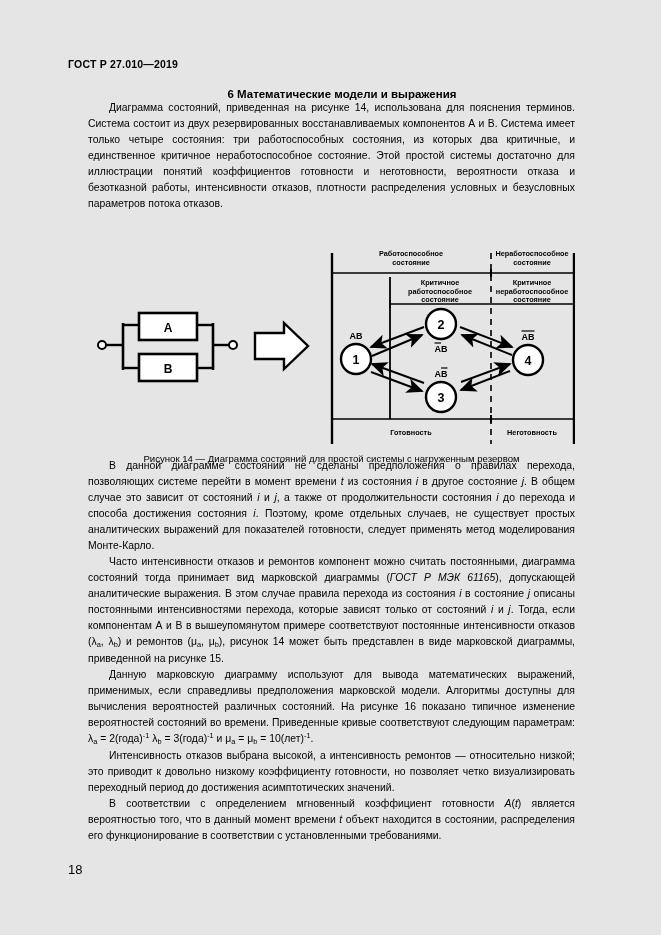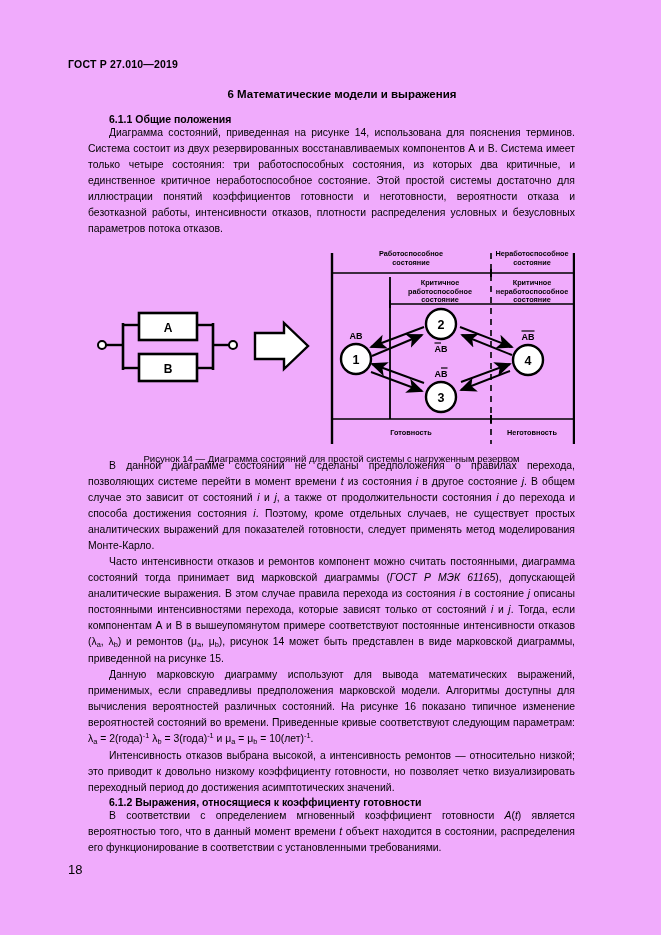--- a/index.html
+++ b/index.html
@@ -13,21 +13,21 @@
     font-family: "Liberation Sans", sans-serif;
     color: #000000;
     position: relative;
     overflow: hidden;
   }
   .page {
     position: absolute;
     left: 0; top: 0;
     width: 661px;
     height: 935px;
-    background: #f0abfc;
+    background: #e5e5e5;
   }
   .header {
     position: absolute;
     left: 68px;
     top: 58px;
     font-size: 10.5px;
     font-weight: bold;
     letter-spacing: 0.2px;
   }
   .content {
@@ -102,21 +102,20 @@
 
 <div class="page">
 
   <div class="header">ГОСТ Р 27.010—2019</div>
 
   <div class="content">
 
     <h1 class="sec">6 Математические модели и выражения</h1>
 
 
-    <h3 class="subsub">6.1.1 Общие положения</h3>
 
     <p class="body">Диаграмма состояний, приведенная на рисунке 14, использована для пояснения терминов. Система состоит из двух резервированных восстанавливаемых компонентов А и В. Система имеет только четыре состояния: три работоспособных состояния, из которых два критичные, и единственное критичное неработоспособное состояние. Этой простой системы достаточно для иллюстрации понятий коэффициентов готовности и неготовности, вероятности отказа и безотказной работы, интенсивности отказов, плотности распределения условных и безусловных параметров потока отказов.</p>
 
   </div>
 
   <div class="figure-wrap">
     <svg width="487" height="203" viewBox="0 0 487 203">
 
       <g stroke="#000" fill="none">
 
@@ -246,21 +245,20 @@
   <div class="content" style="top:458px;">
 
     <p class="body"><span>В данной диаграмме состояний не сделаны предположения о правилах перехода, позволяющих системе перейти в момент времени </span><span class="ital">t</span><span> из состояния </span><span class="ital">i</span><span> в другое состояние </span><span class="ital">j</span><span>. В общем случае это зависит от состояний </span><span class="ital">i</span><span> и </span><span class="ital">j</span><span>, а также от продолжительности состояния </span><span class="ital">i</span><span> до перехода и способа достижения состояния </span><span class="ital">i</span><span>. Поэтому, кроме отдельных случаев, не существует простых аналитических выражений для показателей готовности, следует применять метод моделирования Монте-Карло.</span></p>
 
     <p class="body"><span>Часто интенсивности отказов и ремонтов компонент можно считать постоянными, диаграмма состояний тогда принимает вид марковской диаграммы (</span><span class="ital">ГОСТ Р МЭК 61165</span><span>), допускающей аналитические выражения. В этом случае правила перехода из состояния </span><span class="ital">i</span><span> в состояние </span><span class="ital">j</span><span> описаны постоянными интенсивностями перехода, которые зависят только от состояний </span><span class="ital">i</span><span> и </span><span class="ital">j</span><span>. Тогда, если компонентам А и В в вышеупомянутом примере соответствуют постоянные интенсивности отказов (λ</span><sub>a</sub><span>, λ</span><sub>b</sub><span>) и ремонтов (μ</span><sub>a</sub><span>, μ</span><sub>b</sub><span>), рисунок 14 может быть представлен в виде марковской диаграммы, приведенной на рисунке 15.</span></p>
 
     <p class="body"><span>Данную марковскую диаграмму используют для вывода математических выражений, применимых, если справедливы предположения марковской модели. Алгоритмы доступны для вычисления вероятностей различных состояний. На рисунке 16 показано типичное изменение вероятностей состояний во времени. Приведенные кривые соответствуют следующим параметрам: λ</span><sub>a</sub><span> = 2(года)</span><sup>-1</sup><span> λ</span><sub>b</sub><span> = 3(года)</span><sup>-1</sup><span> и μ</span><sub>a</sub><span> = μ</span><sub>b</sub><span> = 10(лет)</span><sup>-1</sup><span>.</span></p>
 
     <p class="body">Интенсивность отказов выбрана высокой, а интенсивность ремонтов — относительно низкой; это приводит к довольно низкому коэффициенту готовности, но позволяет четко визуализировать переходный период до достижения асимптотических значений.</p>
 
-    <h3 class="subsub" style="margin-top:0;">6.1.2 Выражения, относящиеся к коэффициенту готовности</h3>
 
 
     <p class="body"><span>В соответствии с определением мгновенный коэффициент готовности </span><span class="ital">A</span><span>(</span><span class="ital">t</span><span>) является вероятностью того, что в данный момент времени </span><span class="ital">t</span><span> объект находится в состоянии, распределения его функционирование в соответствии с установленными требованиями.</span></p>
 
 
   </div>
 
   <div class="pagenum">18</div>
 
 </div>

